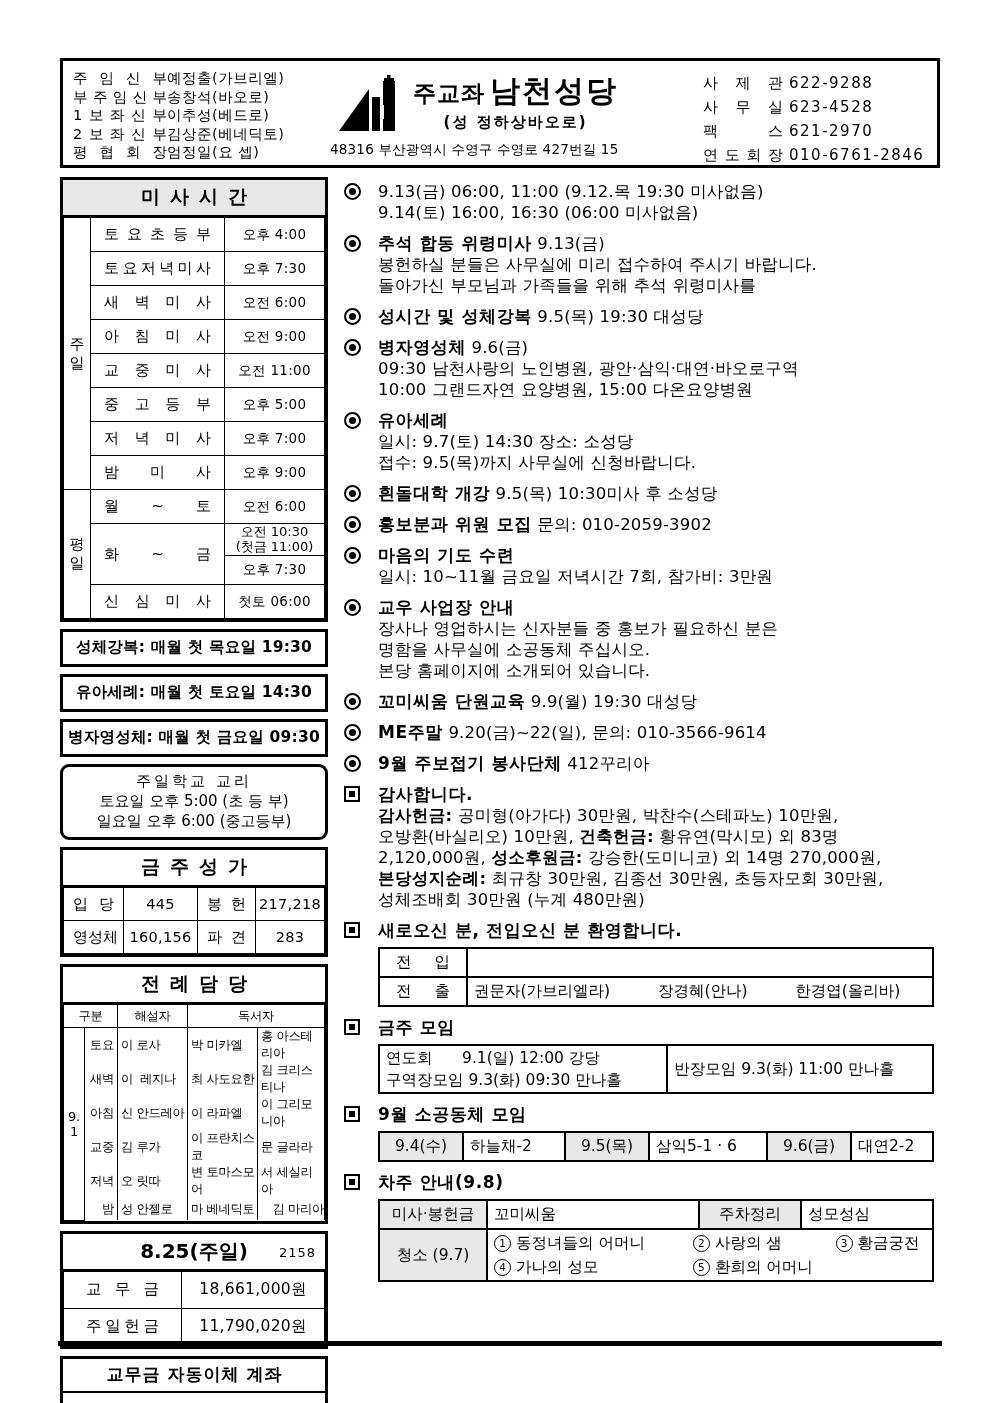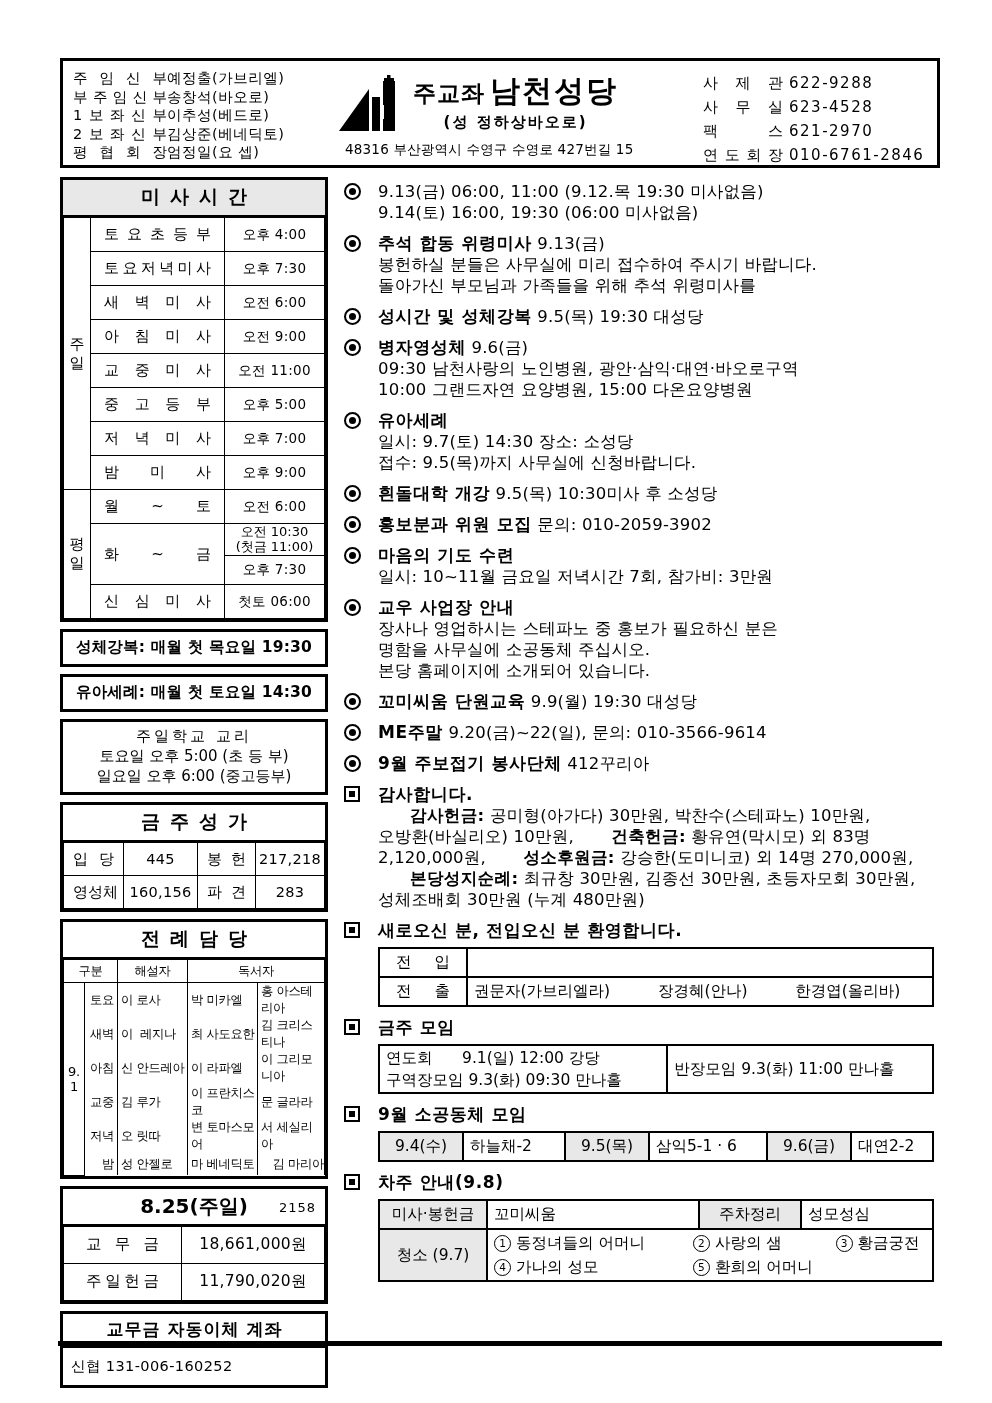--- a/index.html
+++ b/index.html
@@ -14,21 +14,21 @@
   .staff-role{width:94px;flex:none;}
   .staff-name{letter-spacing:.5px;}
   .logoarea{flex:1;position:relative;padding:2px 6px 0 14px;}
   .logorow{display:flex;align-items:flex-start;}
   .logoshape{flex:none;margin-top:4px;}
   .ttlblock{margin-left:8px;}
   .ttl-line{white-space:nowrap;}
   .ttl-pre{font-size:23px;font-weight:bold;letter-spacing:1px;}
   .ttl-main{font-size:30px;font-weight:bold;letter-spacing:2px;}
   .ttl-sub{font-size:15px;font-weight:bold;text-align:center;letter-spacing:2px;margin-top:1px;}
-  .addr{position:absolute;left:20px;bottom:0;font-size:13.5px;white-space:nowrap;letter-spacing:.2px;}
+  .addr{position:absolute;left:5px;bottom:0;font-size:13.5px;white-space:nowrap;letter-spacing:.2px;}
   .contacts{width:224px;flex:none;font-size:15px;padding-top:2px;}
   .c-row{display:flex;align-items:center;height:24px;}
   .c-label{width:80px;flex:none;}
   .c-val{margin-left:6px;letter-spacing:1.5px;white-space:nowrap;}
   .jspread{display:flex;justify-content:space-between;}
 
   
   .main{display:flex;}
   .leftcol{width:268px;flex:none;}
   .rightcol{flex:1;margin-left:16px;padding-top:4px;}
@@ -40,21 +40,21 @@
   .lbox-title.nolsp{letter-spacing:1px;text-indent:1px;font-size:17px;}
   table.grid{width:100%;border-collapse:collapse;table-layout:fixed;}
   table.grid td,table.grid th{border:1px solid #000;text-align:center;vertical-align:middle;padding:0;}
   .grp{font-size:15px;white-space:pre-line;line-height:19px;}
   .mname{height:33px;}
   .mname .jspread{padding:0 13px;font-size:15px;}
   .mtime{font-size:13.5px;letter-spacing:.3px;}
   .mtime2{font-size:13px;line-height:15px;white-space:pre-line;}
   td.bb2{border-bottom:2.5px solid #000;}
   .exbox{padding:5px 2px 6px 2px;text-align:center;font-weight:bold;font-size:15.5px;letter-spacing:.2px;}
-  .school{padding:4px 0 6px 0;text-align:center;font-size:15px;line-height:20px;}
+  .school{padding:4px 0 6px 0;text-align:center;font-size:15px;line-height:20px;border-radius:9px;}
   .school .t{letter-spacing:3px;}
   .hl .jspread{padding:0 9px;font-size:15px;}
   .hv{font-size:14.5px;letter-spacing:.3px;}
   table.grid tr.hrow td{height:32px;}
   .lit-h{font-size:13.5px;height:23px;font-weight:normal;}
   .lit td{height:22px;font-size:12.3px;letter-spacing:-.3px;}
   .lit .tc{text-align:right;padding-right:3px;}
   .lit .nc{text-align:left;padding-left:3px;}
   .lit .dc{font-size:13px;white-space:pre-line;line-height:15px;}
   .off-title{position:relative;font-weight:bold;font-size:20px;text-align:center;padding:4px 0;border-bottom:2px solid #000;}
@@ -68,21 +68,21 @@
   .ann{display:flex;margin-bottom:10px;}
   .marker{width:34px;flex:none;padding-top:2px;}
   .m-circle{width:13px;height:13px;border:2px solid #000;border-radius:50%;display:flex;align-items:center;justify-content:center;}
   .m-circle i{width:7px;height:7px;background:#000;border-radius:50%;}
   .m-square{width:12px;height:12px;border:2px solid #000;display:flex;align-items:center;justify-content:center;}
   .m-square i{width:6px;height:6px;background:#000;}
   .acontent{flex:1;min-width:0;}
   .atitle{font-size:17px;font-weight:bold;letter-spacing:.6px;line-height:21px;}
   .asuffix{font-weight:normal;font-size:16.5px;letter-spacing:.2px;}
   .aline{font-size:16.5px;line-height:21px;letter-spacing:.2px;}
-  .aline b{letter-spacing:.4px;margin-left:32px;}
+  .aline b{letter-spacing:.4px;}
 
   table.ntab{width:99%;border-collapse:collapse;table-layout:fixed;margin-top:6px;}
   table.ntab td{border:2px solid #000;font-size:15.5px;padding:1px 6px;height:25px;vertical-align:middle;}
   td.gcell{background:#e8e8e8;text-align:center;padding:1px 2px;}
   .wlabel{display:flex;justify-content:space-between;padding:0 10px;}
   .wnames{display:flex;justify-content:space-between;padding-right:26px;}
   .meet-l{vertical-align:top;}
   .meet-l div,.meet-r div{line-height:22px;white-space:pre;}
   .cnum{display:inline-flex;width:15px;height:15px;border:1.4px solid #000;border-radius:50%;align-items:center;justify-content:center;font-size:10.5px;flex:none;margin-right:5px;}
   .cl-line{display:flex;align-items:center;line-height:24px;}
@@ -361,20 +361,21 @@
                   </div>
                 </td>
                 <td class="mtime">첫토 06:00</td>
               </tr>
             </tbody>
         </table>
       </div>
 
       <div class="lbox exbox">성체강복:  매월 첫 목요일 19:30</div>
       <div class="lbox exbox">유아세례:  매월 첫 토요일 14:30</div>
+      <div class="lbox exbox">병자영성체:  매월 첫 금요일 09:30</div>
 
       <div class="lbox school">
         <div class="t">주일학교 교리</div>
         <div>토요일 오후 5:00 (초 등 부)</div>
         <div>일요일 오후 6:00 (중고등부)</div>
       </div>
 
       <div class="lbox">
         <div class="lbox-title">금주성가</div>
         <table class="grid">
@@ -527,21 +528,21 @@
     <div class="rightcol">
       <div id="ann-list">
           <div class="ann">
             <div class="marker">
               <span class="m-circle">
                 <i></i>
               </span>
             </div>
             <div class="acontent">
               <div class="aline">9.13(금) 06:00, 11:00 (9.12.목 19:30 미사없음)</div>
-              <div class="aline">9.14(토) 16:00, 19:30 (06:00 미사없음)</div>
+              <div class="aline">9.14(토) 16:00, 16:30 (06:00 미사없음)</div>
             </div>
           </div>
           <div class="ann">
             <div class="marker">
               <span class="m-circle">
                 <i></i>
               </span>
             </div>
             <div class="acontent">
               <div class="atitle"><span>추석 합동 위령미사</span><span class="asuffix"> 9.13(금)</span></div>
@@ -615,21 +616,21 @@
             </div>
           </div>
           <div class="ann">
             <div class="marker">
               <span class="m-circle">
                 <i></i>
               </span>
             </div>
             <div class="acontent">
               <div class="atitle"><span>교우 사업장 안내</span></div>
-              <div class="aline">장사나 영업하시는 스테파노 중 홍보가 필요하신 분은</div>
+              <div class="aline">장사나 영업하시는 신자분들 중 홍보가 필요하신 분은</div>
               <div class="aline">명함을 사무실에 소공동체 주십시오.</div>
               <div class="aline">본당 홈페이지에 소개되어 있습니다.</div>
             </div>
           </div>
           <div class="ann">
             <div class="marker">
               <span class="m-circle">
                 <i></i>
               </span>
             </div>

